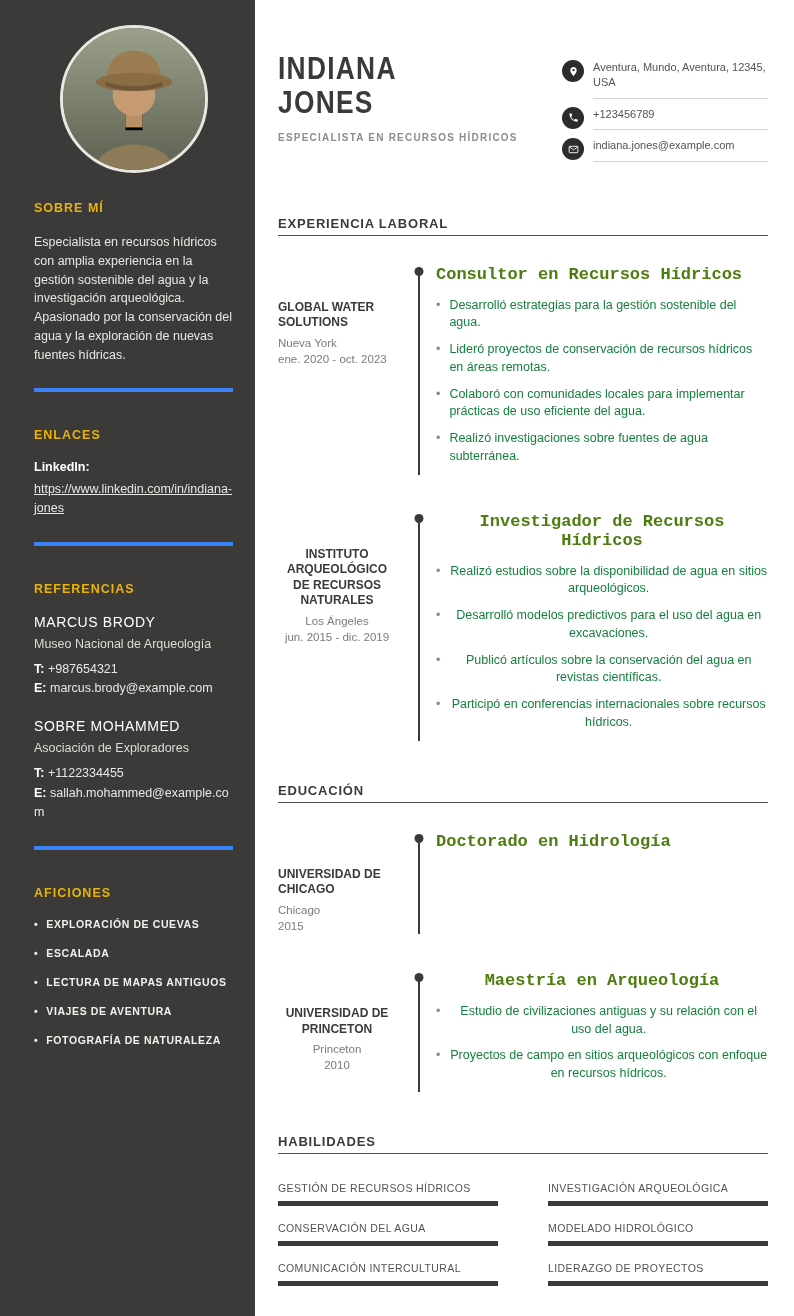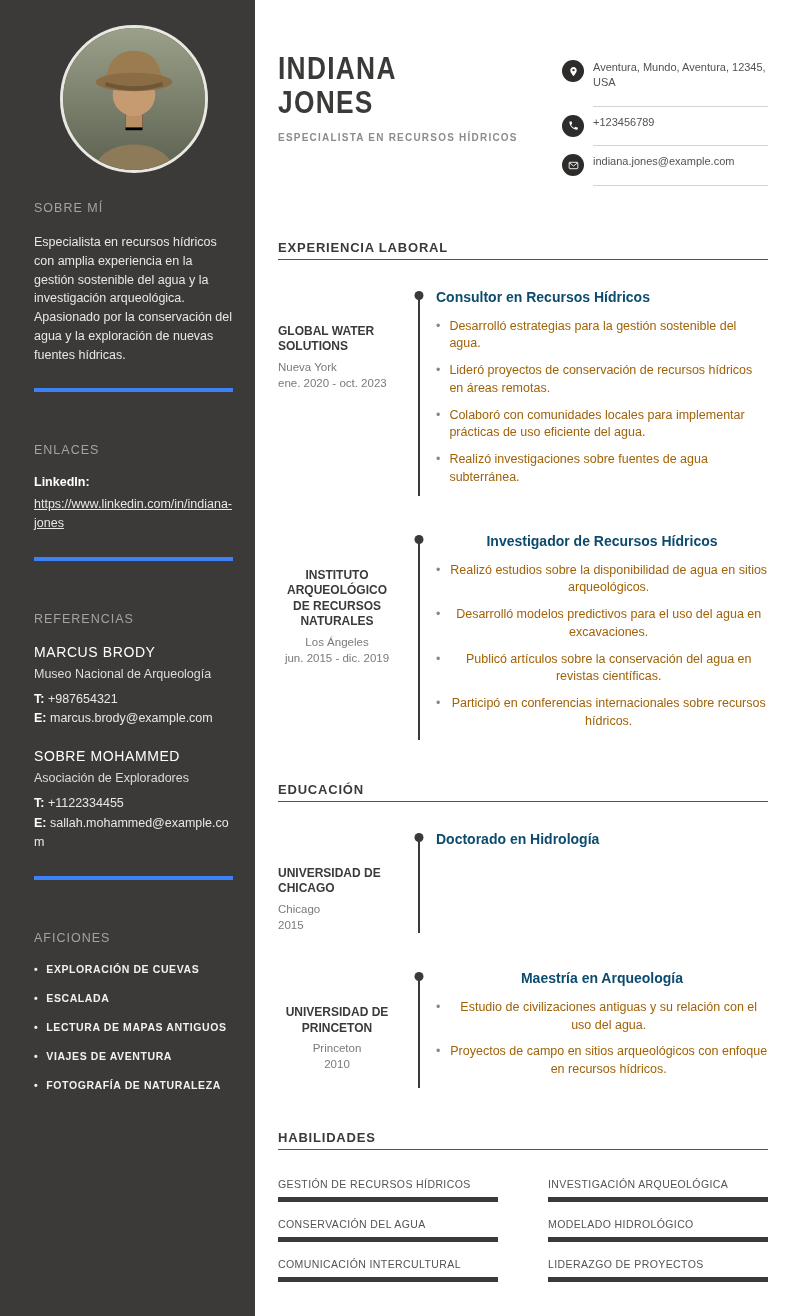--- a/index.html
+++ b/index.html
@@ -5,21 +5,21 @@
   * { margin:0; padding:0; box-sizing:border-box; }
   html,body { background:#ffffff; }
   body { font-family:"Liberation Sans", sans-serif; color:#3b3a38; }
   .page { width:794px; min-height:1316px; display:flex; margin:0 auto; background:#fff; }
 
   
   .sidebar { width:255px; flex-shrink:0; background:#3b3a38; color:#efeeec; padding:25px 22px 40px 34px; }
   .photo-wrap { width:148px; height:148px; border-radius:50%; margin:0 auto 28px auto; border:3px solid #e9e7e2; overflow:hidden; background:#6f7462; }
   .photo-wrap svg { display:block; width:100%; height:100%; }
   .side-section + .side-section { border-top:4px solid #3b82f6; margin-top:24px; padding-top:36px; }
-  .side-heading { font-size:12.5px; font-weight:normal; letter-spacing:1px; color:#a3a3a3; margin-bottom:18px;margin-top:15px; }
+  .side-heading { font-size:12.5px; font-weight:bold; letter-spacing:1px; color:#eab308; margin-bottom:18px; }
   .about-text { font-size:12.5px; line-height:1.5; color:#e8e7e5; }
   .link-block { margin-bottom:15px; }
   .link-label { display:block; font-size:12.5px; font-weight:bold; color:#ffffff; margin-bottom:5px; }
   .link-url { font-size:12.5px; color:#e8e7e5; text-decoration:underline; word-break:break-all; line-height:1.45; }
   .ref { margin-bottom:20px; }
   .ref-name { font-size:14px; font-weight:normal; letter-spacing:.6px; color:#ffffff; margin-bottom:7px; }
   .ref-org { font-size:12.5px; color:#dedcd9; margin-bottom:9px; }
   .ref-line { font-size:12.5px; line-height:1.55; color:#e8e7e5; word-break:break-all; }
   .ref-line .lbl { font-weight:bold; color:#ffffff; }
   .hobby-list { list-style:none; }
@@ -28,37 +28,37 @@
 
   
   .main { flex:1; padding:52px 26px 40px 23px; }
   .head { display:flex; justify-content:space-between; margin-bottom:46px; }
   .name-line { font-size:31px; font-weight:bold; letter-spacing:1.5px; line-height:1.1; color:#3b3a38; transform:scaleX(.85); transform-origin:left; white-space:nowrap; }
   .subtitle { margin-top:11px; font-size:10.5px; font-weight:bold; letter-spacing:1.3px; color:#8e8c89; transform:scaleX(.95); transform-origin:left; white-space:nowrap; }
   .contact { width:206px; margin-top:8px; flex-shrink:0; }
   .c-row { display:flex; align-items:flex-start; gap:9px; margin-bottom:8px; }
   .c-icon { width:22px; height:22px; border-radius:50%; background:#2d2c2a; flex-shrink:0; display:flex; align-items:center; justify-content:center; }
   .c-icon svg { width:11px; height:11px; }
-  .c-text { flex:1; font-size:11px; color:#55524f; line-height:1.4; border-bottom:1px solid #d5d3d0; padding-bottom:15px; word-break:break-word; }
+  .c-text { flex:1; font-size:11px; color:#55524f; line-height:1.4; border-bottom:1px solid #d5d3d0; padding-bottom:7px; word-break:break-word; }
 
   .m-section { margin-bottom:42px; }
   .m-heading { font-size:13px; font-weight:bold; letter-spacing:.8px; color:#3b3a38; padding-bottom:4px; border-bottom:1px solid #55524f; margin-bottom:28px; }
 
   .entry { display:flex; margin-bottom:36px; }
   .entry:last-child { margin-bottom:0;text-align:center; }
   .entry-left { width:124px; flex-shrink:0; padding-right:6px; }
   .company { font-size:12px; font-weight:bold; line-height:1.3; color:#3b3a38; margin-bottom:4px;margin-top:36px; }
   .meta { font-size:11.5px; color:#7d7a77; line-height:1.4; }
   .timeline { width:34px; flex-shrink:0; position:relative; }
   .timeline::before { content:""; position:absolute; left:50%; top:10px; bottom:0; width:2px; background:#3b3a38; transform:translateX(-50%); }
   .dot { position:absolute; left:50%; top:3px; width:9px; height:9px; border-radius:50%; background:#3b3a38; transform:translateX(-50%); }
   .entry-right { flex:1; padding-top:1px; }
-  .job-title { font-size:14px; font-weight:bold; color:#0c4a6e; margin-bottom:13px; }
+  .job-title { font-size:17px; font-weight:bold; color:#4d7c0f; margin-bottom:13px;font-family:Liberation Mono, monospace; }
   .bullets { list-style:none; }
-  .bullets li { display:flex; font-size:12.5px; color:#a16207; line-height:1.42; margin-bottom:9px; }
+  .bullets li { display:flex; font-size:12.5px; color:#15803d; line-height:1.42; margin-bottom:9px; }
   .bullets li::before { content:"•"; color:#8a8784; margin-right:9px; }
 
   .two-col { display:grid; grid-template-columns:1fr 1fr; column-gap:50px; }
   .bar-item { margin-bottom:16px; }
   .bar-label { font-size:10.5px; letter-spacing:.4px; color:#55524f; margin-bottom:7px; }
   .bar-track { height:5px; background:#d8d6d3; width:100%; }
   .bar-fill { height:100%; background:#3b3a38; }
 </style>
 </head>
 <body>

